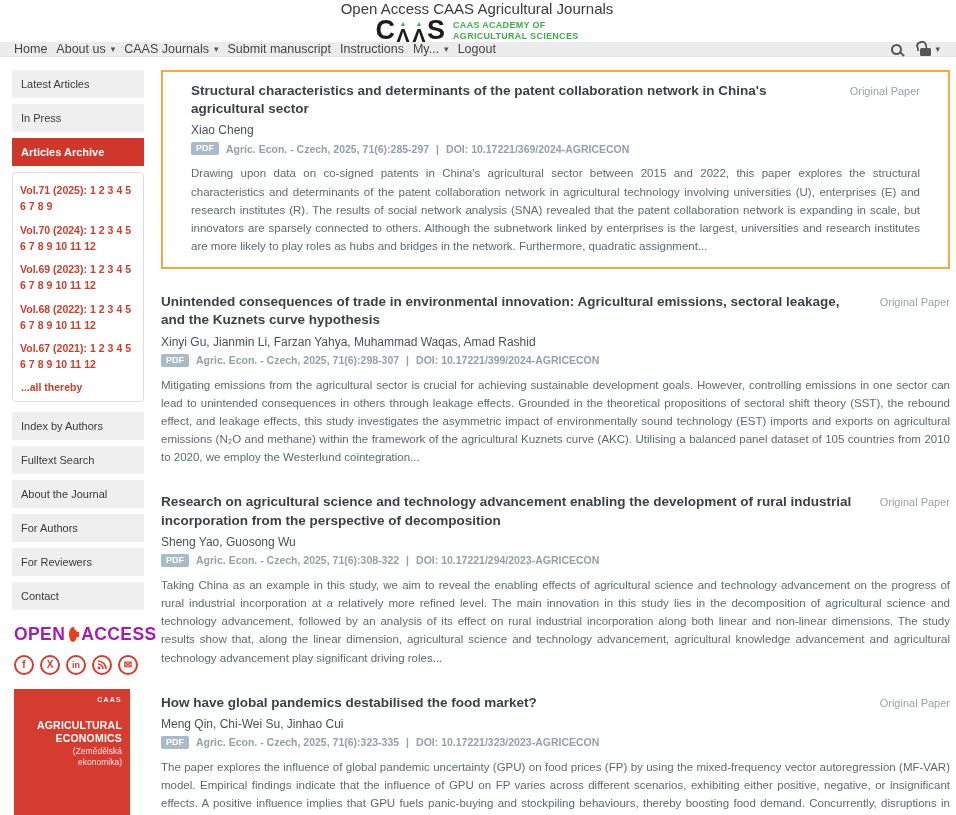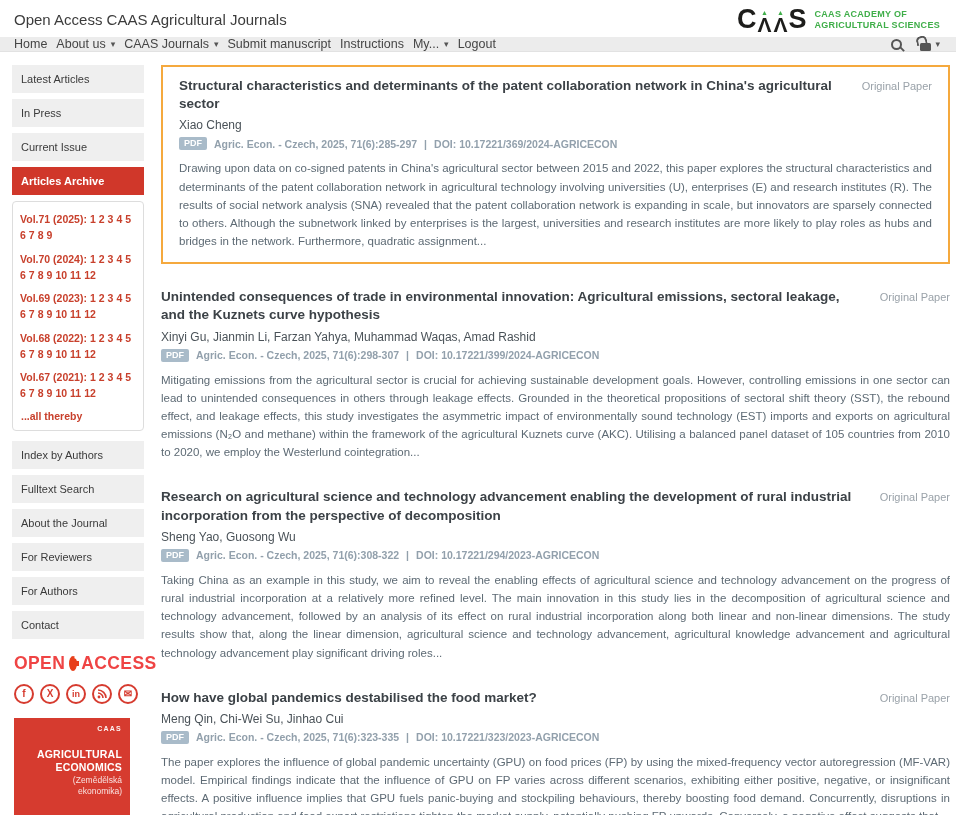--- a/index.html
+++ b/index.html
@@ -6,21 +6,21 @@
   html,body { margin:0; padding:0; }
   body {
     width:956px; height:815px;
     font-family:"Liberation Sans", sans-serif;
     background:#fff; color:#333;
     overflow:hidden;
   }
   .page { width:956px; height:815px; display:flex; flex-direction:column; overflow:hidden; }
 
   
-  .topbar { display:flex; justify-content:space-between; align-items:center; padding:6px 16px 4px 14px; height:42px; background:#fff; }
+  .topbar { display:flex; justify-content:center; align-items:center; padding:6px 16px 4px 14px; height:42px; background:#fff;flex-direction:column; }
   .site-title { font-size:15px; color:#3c3c3c; }
   .caas-logo { display:flex; align-items:center; gap:8px; }
   .caas-word { display:flex; align-items:flex-end; font-weight:bold; color:#1d1d1b; line-height:1; }
   .caas-c, .caas-s { font-size:27px; }
   .caas-a { display:flex; flex-direction:column; align-items:center; margin:0 1px; }
   .caas-a .tri { color:#3fae49; font-size:7px; line-height:6px; }
   .caas-a .lam { font-size:21px; font-weight:bold; line-height:17px; }
   .caas-text { font-size:9px; color:#3fae49; font-weight:bold; line-height:1.2; letter-spacing:.3px; }
 
   
@@ -41,39 +41,39 @@
 
   
   .layout { display:flex; padding:13px 0 0 12px; flex:1; }
   .sidebar { width:132px; flex-shrink:0; }
   .menu-item { background:#efefef; font-size:11px; color:#3a3a3a; padding:8px 9px; margin-bottom:6px; cursor:pointer; }
   .menu-item.active { background:#d0372a; color:#fff; font-weight:bold; }
   .vol-box { border:1px solid #ddd; border-radius:4px; padding:9px 7px 4px; margin-bottom:10px; }
   .vol-row { font-size:10.5px; font-weight:bold; color:#c8402c; line-height:1.55; margin-bottom:7px; }
   .iss { margin-right:3px; cursor:pointer; display:inline-block; }
   .all-content { font-size:10.5px; font-weight:bold; color:#c8402c; margin:8px 0 4px 1px; cursor:pointer; }
-  .oa-logo { display:flex; align-items:center; gap:2px; margin:14px 0 10px 2px; font-weight:bold; font-size:17.5px; color:#ef4444; letter-spacing:.4px; }
+  .oa-logo { display:flex; align-items:center; gap:2px; margin:14px 0 10px 2px; font-weight:bold; font-size:17.5px; color:#a21caf; letter-spacing:.4px; }
   .oa-icon { width:15px; height:15px; border:4px solid #e8401c; border-radius:50%; position:relative; margin:0 2px; }
   .oa-icon::before { content:''; position:absolute; width:4px; height:5px; background:#e8401c; left:1.5px; top:1px; }
   .oa-icon::after { content:''; position:absolute; width:3px; height:4px; background:#fff; left:2px; top:-5px; transform:rotate(30deg); }
   .social-row { display:flex; gap:6px; margin:0 0 14px 2px; }
   .social-circle { width:20px; height:20px; border:2px solid #d63b2f; border-radius:50%; color:#d63b2f; display:flex; align-items:center; justify-content:center; font-size:10px; font-weight:bold; cursor:pointer; background:#fff; }
   .social-circle .in { font-size:9px; }
 
   
   .cover { width:116px; height:150px; background:#d63b2f; color:#fff; padding:7px 8px 3px; margin-left:2px; display:flex; flex-direction:column; cursor:default; }
   .cover-logo { text-align:right; font-size:7px; font-weight:bold; letter-spacing:1.2px; color:#fff; opacity:.95; }
   .cover-title { text-align:right; margin-top:16px; font-weight:bold; font-size:10.5px; line-height:1.3; letter-spacing:.2px; }
   .cover-sub { text-align:right; font-size:8.5px; color:rgba(255,255,255,.85); line-height:1.35; }
 
   
   .main { flex:1; padding:0 6px 0 17px; min-width:0; }
   .page-title { color:#e23b2e; font-size:17px; font-weight:bold; margin:8px 0 16px; }
   .article { margin-bottom:27px; }
-  .article.highlight { border:2px solid #f5a93e; padding:10px 16px 12px; margin-bottom:24px; }
+  .article.highlight { border:2px solid #f5a93e; padding:10px 28px 12px; margin-bottom:24px; }
   .art-head { display:flex; justify-content:space-between; gap:14px; }
   .art-title { font-size:13.5px; font-weight:bold; color:#3c4247; line-height:1.35; cursor:pointer; }
   .art-type { font-size:11px; color:#9aa2a9; white-space:nowrap; padding-top:3px; }
   .art-authors { font-size:12px; color:#4a5258; margin:5px 0 5px; }
   .cite-row { display:flex; align-items:center; gap:7px; font-size:10.5px; font-weight:bold; color:#92a0ac; }
   .pdf-badge { background:#a9bbc9; color:#fff; font-size:9px; font-weight:bold; padding:1px 5px 2px; border-radius:2px; cursor:pointer; }
   .art-abstract { font-size:11.5px; color:#5d6a74; line-height:1.58; text-align:justify; margin-top:9px; }
 
   .footer-bar { height:5px; background:#d63b2f; margin-top:auto; margin-bottom:3px; }
 </style>
@@ -142,21 +142,20 @@
           <span class="caret">▾</span>
         </span>
     </div>
   </div>
 
   <div class="layout">
 
     <div class="sidebar">
       <div class="menu-item">Latest Articles</div>
       <div class="menu-item">In Press</div>
-      <div class="menu-item">Current Issue</div>
       <div class="menu-item active">Articles Archive</div>
 
       <div class="vol-box">
         <div class="vol-row">
           <span class="iss">Vol.71 (2025):</span><span><span class="iss">1</span><span class="iss">2</span><span class="iss">3</span><span class="iss">4</span><span class="iss">5</span><span class="iss">6</span><span class="iss">7</span><span class="iss">8</span><span class="iss">9</span></span>
         </div>
         <div class="vol-row">
           <span class="iss">Vol.70 (2024):</span><span><span class="iss">1</span><span class="iss">2</span><span class="iss">3</span><span class="iss">4</span><span class="iss">5</span><span class="iss">6</span><span class="iss">7</span><span class="iss">8</span><span class="iss">9</span><span class="iss">10</span><span class="iss">11</span><span class="iss">12</span></span>
         </div>
         <div class="vol-row">
@@ -167,22 +166,22 @@
         </div>
         <div class="vol-row">
           <span class="iss">Vol.67 (2021):</span><span><span class="iss">1</span><span class="iss">2</span><span class="iss">3</span><span class="iss">4</span><span class="iss">5</span><span class="iss">6</span><span class="iss">7</span><span class="iss">8</span><span class="iss">9</span><span class="iss">10</span><span class="iss">11</span><span class="iss">12</span></span>
         </div>
         <div class="all-content">...all thereby</div>
       </div>
 
       <div class="menu-item">Index by Authors</div>
       <div class="menu-item">Fulltext Search</div>
       <div class="menu-item">About the Journal</div>
+      <div class="menu-item">For Authors</div>
       <div class="menu-item">For Reviewers</div>
-      <div class="menu-item">For Authors</div>
       <div class="menu-item">Contact</div>
 
       <div class="oa-logo">
         <span>OPEN</span>
         <span class="oa-icon"></span>
         <span>ACCESS</span>
       </div>
 
       <div class="social-row">
         <span class="social-circle">f</span>

